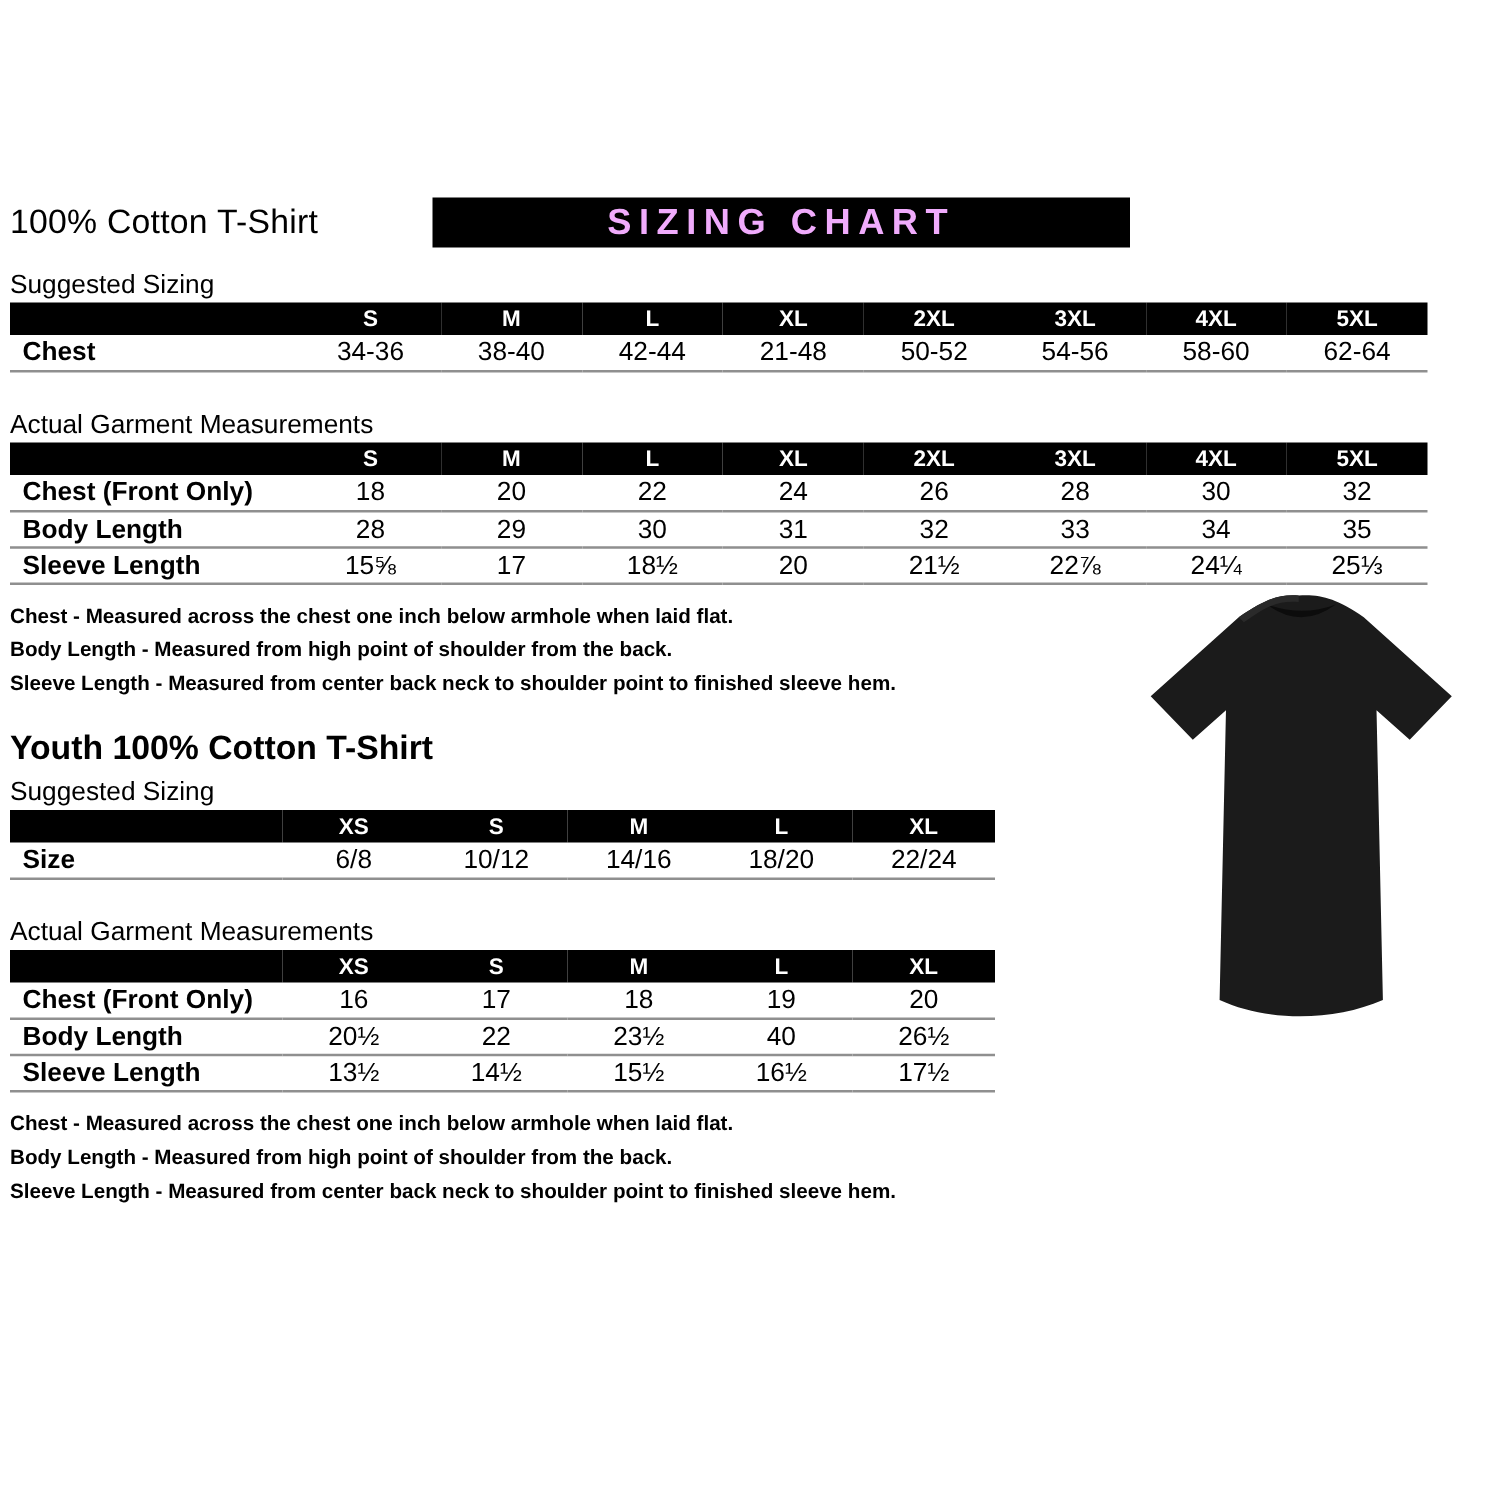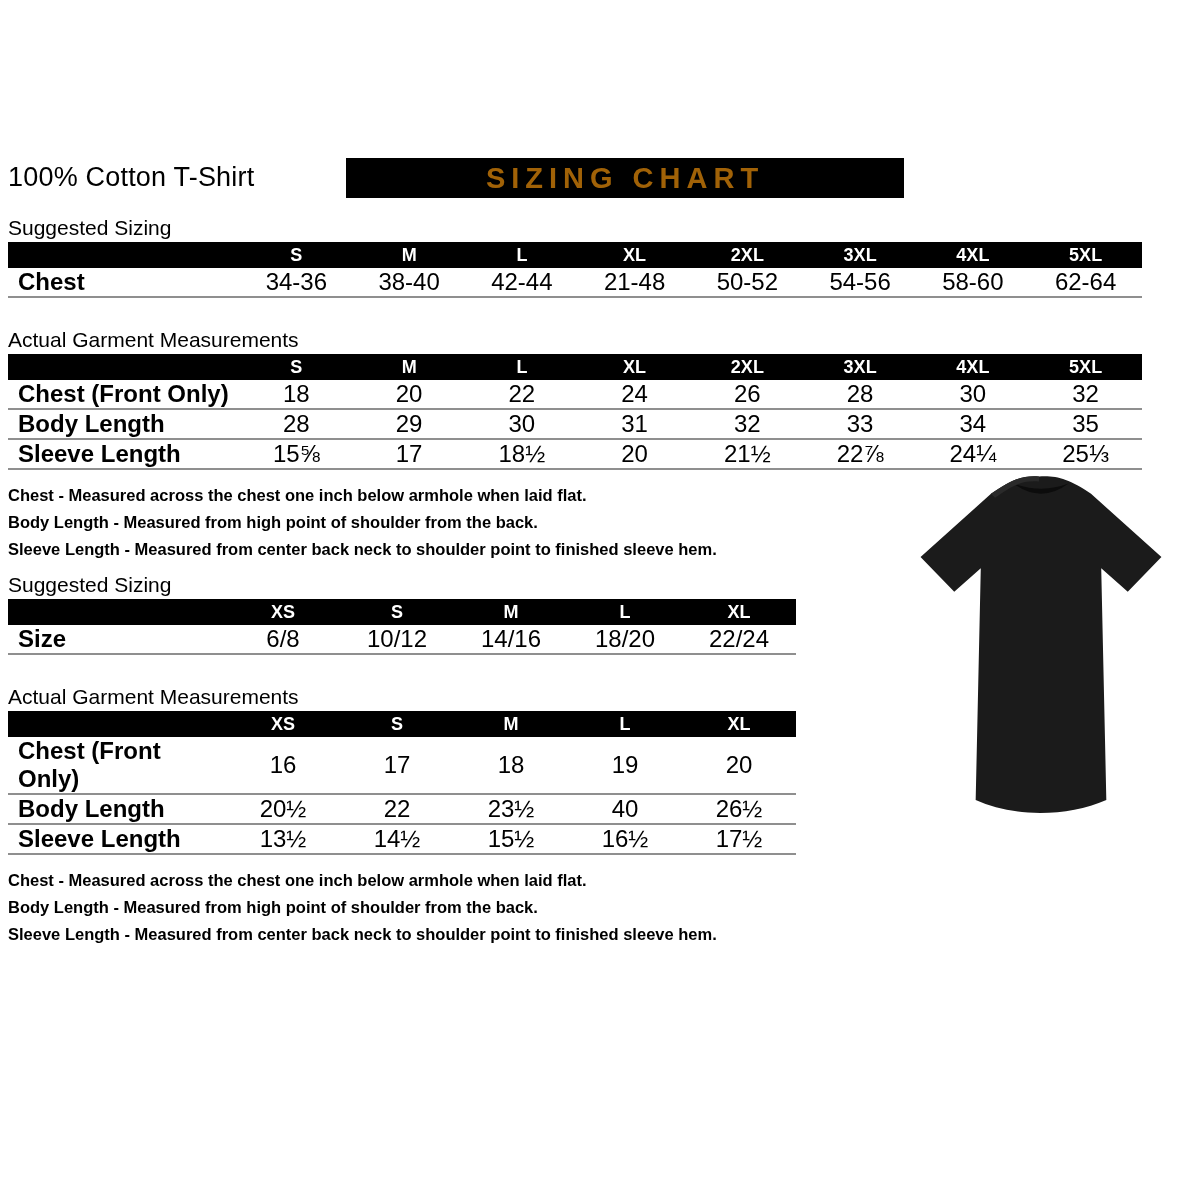--- a/index.html
+++ b/index.html
@@ -4,31 +4,31 @@
 <style>
   * { margin:0; padding:0; box-sizing:border-box; }
   html,body { background:#fff; }
   body { font-family:"Liberation Sans", sans-serif; color:#000; }
   .page { position:relative; width:1200px; height:1052px; background:#fff; overflow:hidden; }
   .content { position:absolute; top:162px; left:8px; width:1140px; }
 
   .header-row { position:relative; height:46px; }
   .main-title { font-size:27px; font-weight:500; letter-spacing:0.2px; }
   .banner { position:absolute; left:338px; top:-4px; width:558px; height:40px;
-            background:#000; color:#a16207; display:flex; align-items:center; justify-content:center;
+            background:#000; color:#f0abfc; display:flex; align-items:center; justify-content:center;
             font-size:29px; font-weight:bold; letter-spacing:6px; }
 
   .section-label { font-size:21px; margin:8px 0 2px 0; }
 
   table.size-table { border-collapse:collapse; table-layout:fixed; margin-bottom:4px; }
   table.adult { width:1134px; }
   table.youth { width:788px; }
   table.size-table th { background:#000; color:#fff; font-weight:bold; font-size:18px;
                         height:26px; text-align:center; padding:0; }
-  table.size-table td { font-size:24px; text-align:center; height:29px;
+  table.size-table td { font-size:21px; text-align:center; height:29px;
                         border-bottom:2px solid #8f8f8f; padding:0; }
   table.size-table td.label-col { text-align:left; padding-left:10px; }
   table.adult  .label-col { width:232px; }
   table.youth  .label-col { width:218px; }
   table.size-table td.label-col b { font-weight:bold; }
   table.size-table td.label-col span { font-weight:bold; }
 
   .notes { margin-top:12px; margin-bottom:10px;font-weight:bold; }
   .note-line { font-size:16.5px; line-height:27px; }
 
@@ -134,20 +134,21 @@
           </tr>
         </tbody>
       </table>
 
     <div class="notes">
       <div class="note-line">Chest - Measured across the chest one inch below armhole when laid flat.</div>
       <div class="note-line">Body Length - Measured from high point of shoulder from the back.</div>
       <div class="note-line">Sleeve Length - Measured from center back neck to shoulder point to finished sleeve hem.</div>
     </div>
 
+    <div class="youth-title">Youth 100% Cotton T-Shirt</div>
 
     <div class="section-label">Suggested Sizing</div>
     <table class="size-table youth">
         <thead>
           <tr>
             <th class="label-col"></th>
             <th>XS</th>
             <th>S</th>
             <th>M</th>
             <th>L</th>

